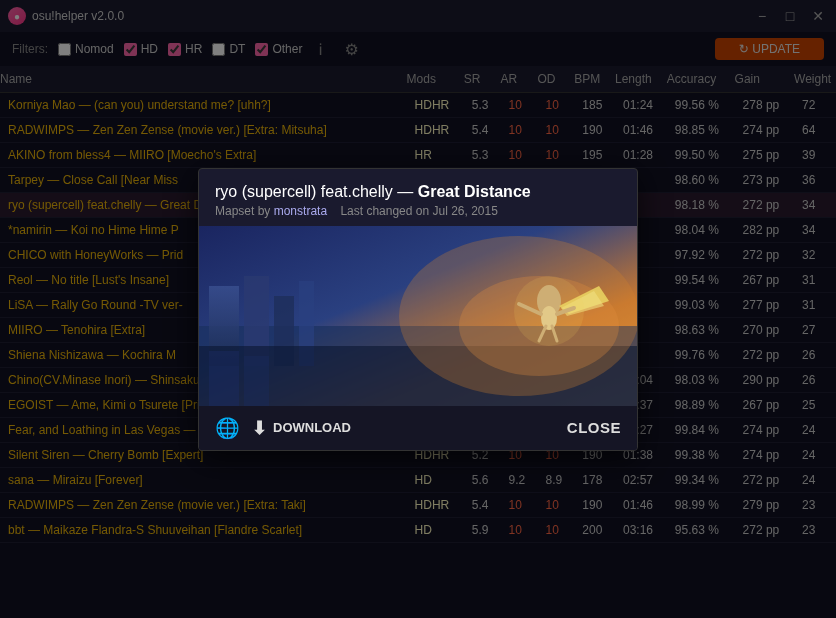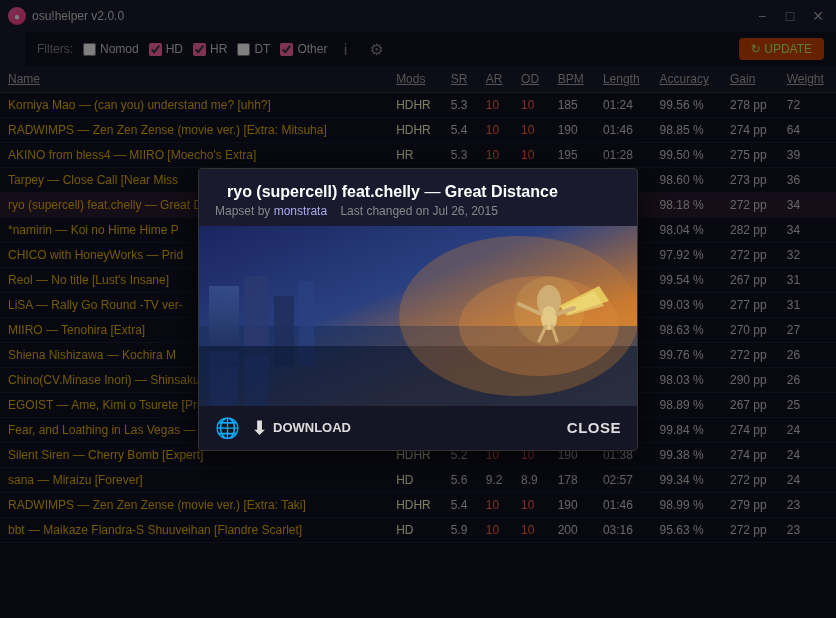--- a/index.html
+++ b/index.html
@@ -59,21 +59,20 @@
     }
 
     
     .filters-bar {
       background: #111122;
       padding: 6px 12px;
       display: flex;
       align-items: center;
       gap: 10px;
       height: 34px;
-      margin-left: 25px;
     }
     .filters-label {
       color: #888;
       font-size: 12px;
     }
     .filter-item {
       display: flex;
       align-items: center;
       gap: 4px;
       font-size: 12px;
@@ -81,24 +80,24 @@
     }
     .filter-checkbox {
       width: 13px;
       height: 13px;
       accent-color: #ff66aa;
       cursor: pointer;
     }
     .update-btn {
       margin-left: auto;
       background: #cc4400;
-      color: #bef264;
+      color: #e5e5e5;
       border: none;
       border-radius: 4px;
-      padding: 4px 12px;
+      padding: 4px 24px;
       font-size: 12px;
       cursor: pointer;
       display: flex;
       align-items: center;
       gap: 5px;
     }
     .info-btn, .gear-btn {
       background: none;
       border: none;
       color: #888;
@@ -117,28 +116,27 @@
       width: 100%;
       border-collapse: collapse;
     }
     thead tr {
       background: #1a1a2e;
       position: sticky;
       top: 0;
       z-index: 2;
     }
     thead th {
-      padding: 6px 8px;
+      padding: 6px 0;
       text-align: left;
       font-size: 12px;
       color: #aaa;
       font-weight: normal;
       border-bottom: 1px solid #333;
       white-space: nowrap;
-      text-decoration: underline;
     }
     tbody tr {
       border-bottom: 1px solid #1e1e33;
       cursor: pointer;
     }
     tbody tr.selected { background: #2a1a2e; }
     tbody td {
       padding: 5px 8px;
       font-size: 12px;
       white-space: nowrap;
@@ -176,22 +174,21 @@
     }
     .modal-header {
       padding: 14px 16px 8px 16px;
     }
     .modal-title {
       font-size: 16px;
       font-weight: normal;
       color: #ffffff;
     }
     .modal-title span.artist {
-      font-weight: bold;
-      margin-left: 12px;
+      font-weight: normal;
     }
     .modal-title span.song {
       font-weight: bold;
     }
     .modal-subtitle {
       font-size: 12px;
       color: #888;
       margin-top: 3px;
     }
     .modal-subtitle span.mapper { color: #aaaaee; }

